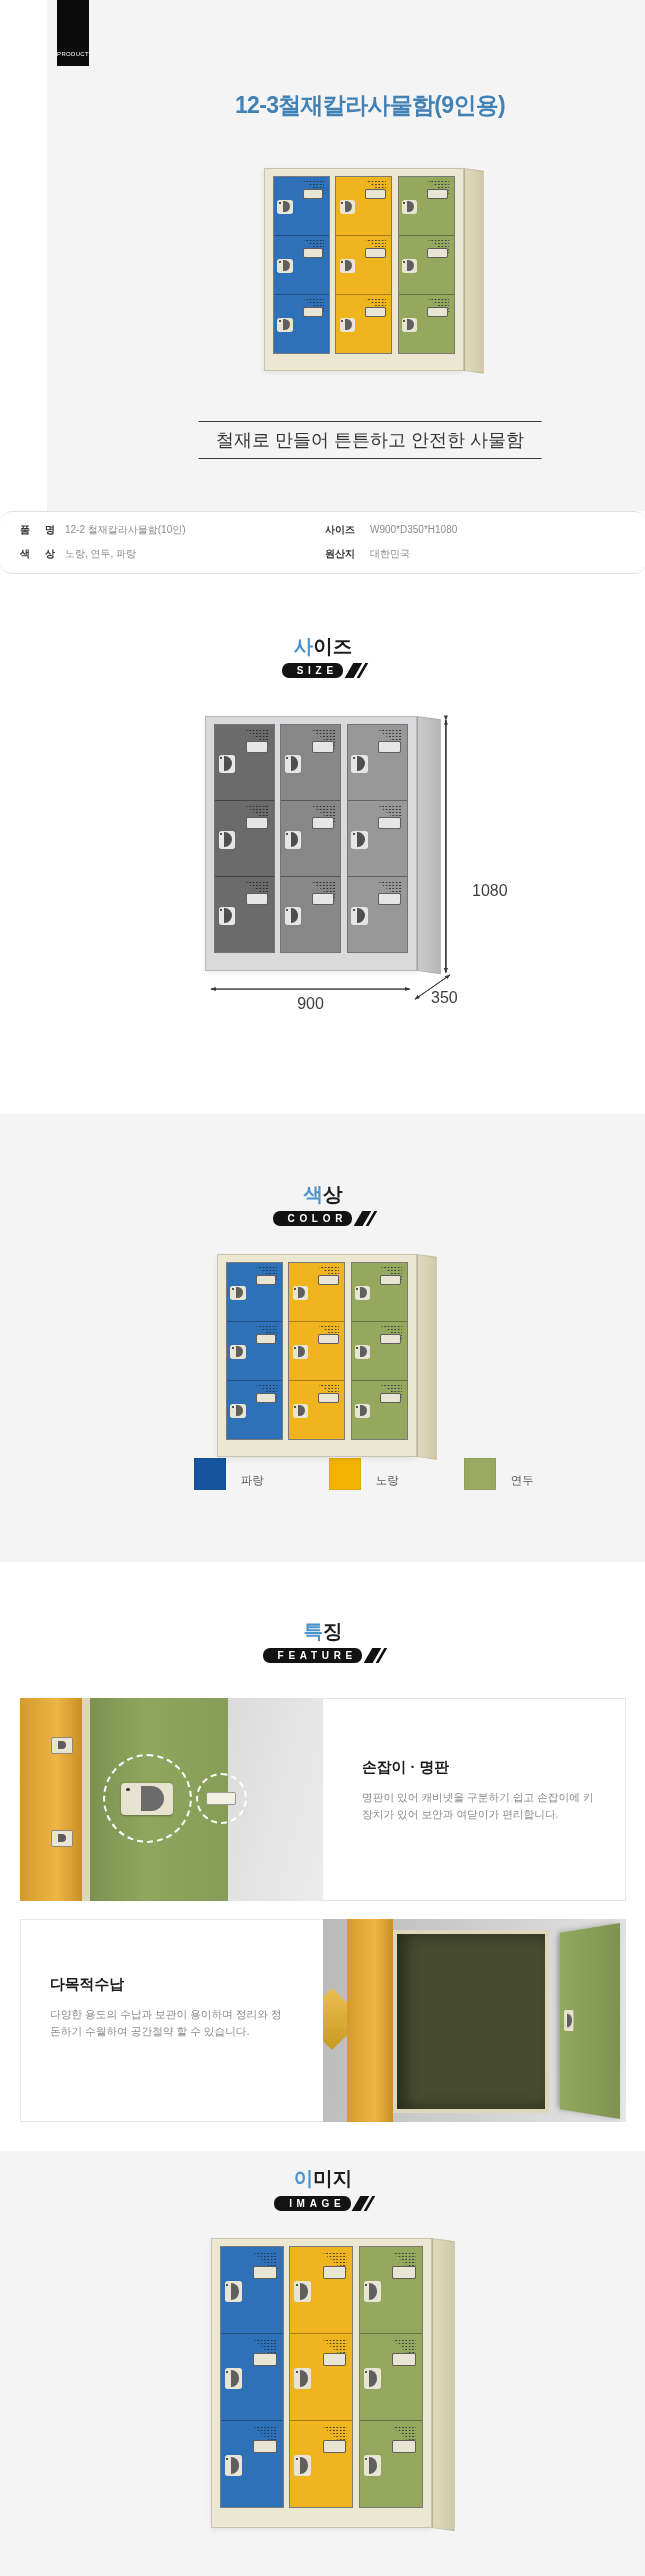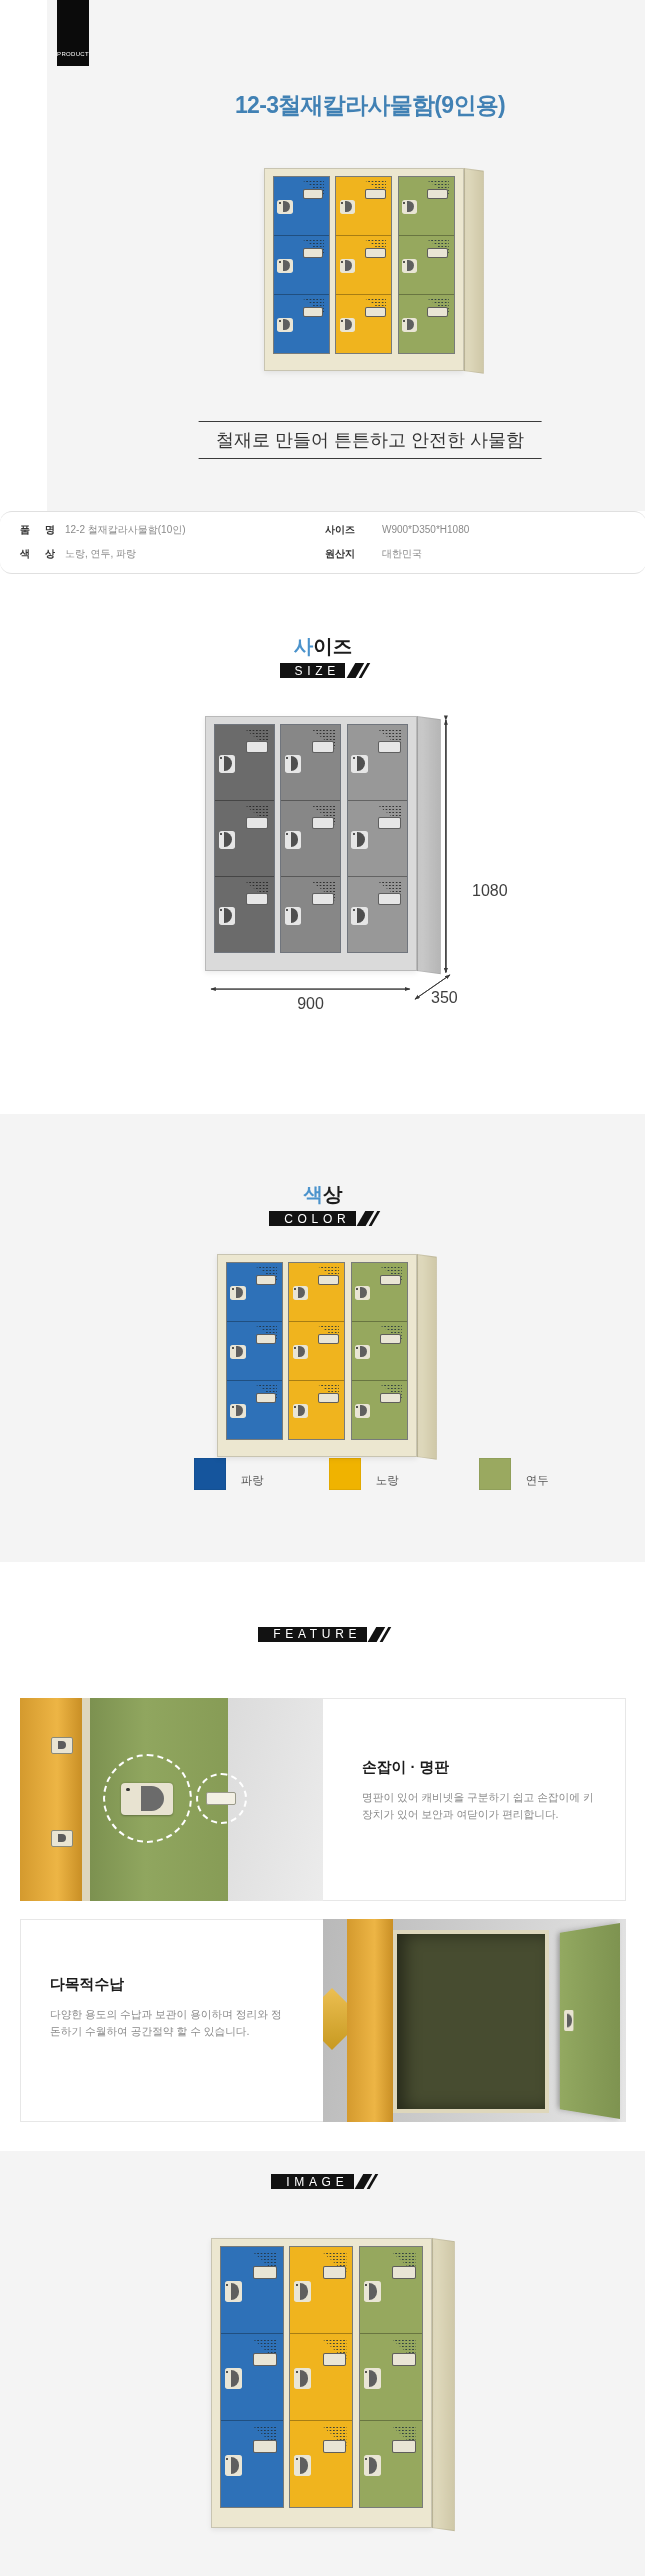--- a/index.html
+++ b/index.html
@@ -23,29 +23,29 @@
   .tagline-wrap{position:absolute;top:421px;left:50%;transform:translateX(-50%);
     border-top:0.7px solid #3a3a3a;border-bottom:0.7px solid #3a3a3a;padding:6px 17.4px;}
   .tagline-text{font-size:18px;color:#333;white-space:nowrap;}
 
   
   .spec-row{position:absolute;left:0;right:0;height:13.4px;}
   .spec-row.r1{top:11.4px;} .spec-row.r2{top:35px;}
   .spec-row span{position:absolute;font-size:10px;line-height:13.4px;white-space:nowrap;}
   .spec-label{font-weight:bold;color:#333;width:35px;display:inline-block;text-align:justify;text-align-last:justify;}
   .spec-value{color:#8a8a8a;}
-  .sl1{left:20px;} .sv1{left:65px;} .sl2{left:325px;} .sv2{left:370px;margin-left:12px;}
+  .sl1{left:20px;} .sv1{left:65px;} .sl2{left:325px;} .sv2{left:370px;}
 
   
   .sec-header{position:absolute;left:0;right:0;text-align:center;}
   .sec-title{font-size:19.5px;font-weight:bold;color:#1c1c1c;line-height:1.1;}
   .sec-title .accent{color:#4b93cc;}
   .sec-badge{display:inline-flex;align-items:stretch;margin-top:6px;height:14.8px;}
-  .badge-body{background:#121212;color:#fff;font-size:12px;font-weight:normal;letter-spacing:4.7px;
-    display:flex;align-items:center;padding:0 5.4px 0 14.8px;}
+  .badge-body{background:#121212;color:#fff;font-size:10px;font-weight:bold;letter-spacing:4.7px;
+    display:flex;align-items:center;padding:0 5.4px 0 14.8px;border-radius:7px;}
   .slash{background:#121212;transform:skewX(-30deg);}
   .slash.s1{width:8.7px;margin-left:5.4px;}
   .slash.s2{width:3.4px;margin-left:3.4px;}
 
   
   .locker{position:absolute;display:flex;align-items:stretch;}
   .l-front{position:relative;background:var(--body);border:0.7px solid rgba(0,0,0,.15);
     padding:6.7px 8px var(--base,16px) 8px;display:flex;gap:5.4px;z-index:2;box-shadow:0 2px 5.4px rgba(0,0,0,.08);}
   .l-side{width:var(--sw,20px);background:linear-gradient(to right,var(--side1),var(--side2));
     transform:skewY(8deg);transform-origin:0 0;border:0.7px solid rgba(0,0,0,.08);box-sizing:border-box;z-index:1;}
@@ -341,28 +341,29 @@
         <div class="l-side"></div>
       </div>
     <div class="swatch-item" style="left:154px;">
       <div class="swatch" style="background: rgb(21, 85, 157);"></div>
       <div class="swatch-label">파랑</div>
     </div>
     <div class="swatch-item" style="left:289px;">
       <div class="swatch" style="background: rgb(240, 179, 0);"></div>
       <div class="swatch-label">노랑</div>
     </div>
-    <div class="swatch-item" style="left:439px;">
+    <div class="swatch-item" style="left:424px;">
       <div class="swatch" style="background: rgb(154, 169, 96);"></div>
       <div class="swatch-label">연두</div>
     </div>
   </section>
 
   <section class="secE">
     <div class="sec-header" style="top:59px;">
+      <div class="sec-title"><span class="accent">특</span><span>징</span></div>
       <div class="sec-badge">
         <span class="badge-body">FEATURE</span>
           <span class="slash s1"></span>
           <span class="slash s2"></span>
       </div>
     </div>
 
     <div class="feat-img i1">
       <div class="fi yellow-strip"></div>
       <div class="fi strip-lock" style="top:39px;"></div>
@@ -390,20 +391,21 @@
       <div class="fi ys2"></div>
       <div class="fi interior"></div>
       <div class="fi open-door">
           <div class="fi open-handle"></div>
         </div>
     </div>
   </section>
 
   <section class="secF">
     <div class="sec-header" style="top:17.4px;">
+      <div class="sec-title"><span class="accent">이</span><span>미지</span></div>
       <div class="sec-badge">
         <span class="badge-body">IMAGE</span>
           <span class="slash s1"></span>
           <span class="slash s2"></span>
       </div>
     </div>
     <div class="locker" style="left: 211px; top: 87px; --dw: 62px; --dh: 86px; --sw: 23px; --base: 19px; --body: #ece7d0; --side1: #e2dcc0; --side2: #cfc8a8; --plate: #e9e5d5; --handle: #5f5f5f; --dot: #20303c; --line: rgba(0,0,0,0.3);">
         <div class="l-front">
           <div class="door-col">
             <div class="door" style="background: rgb(46, 113, 184);">

